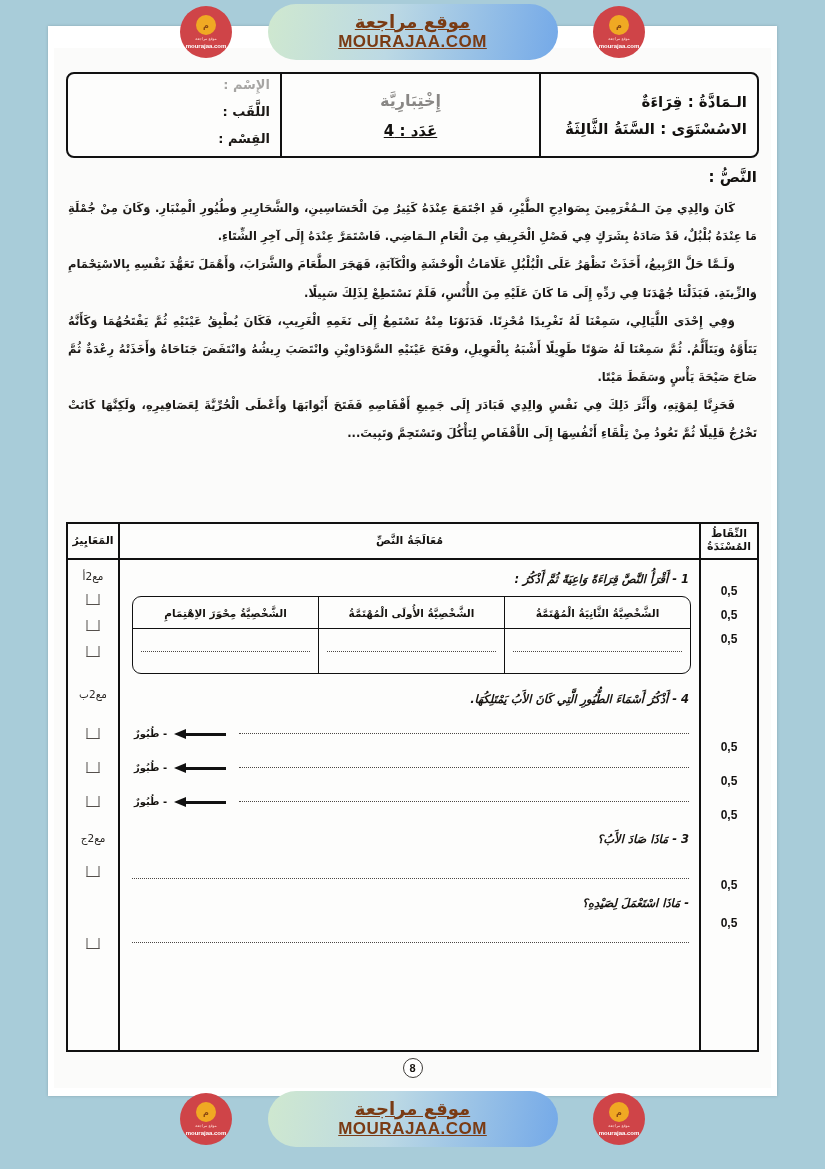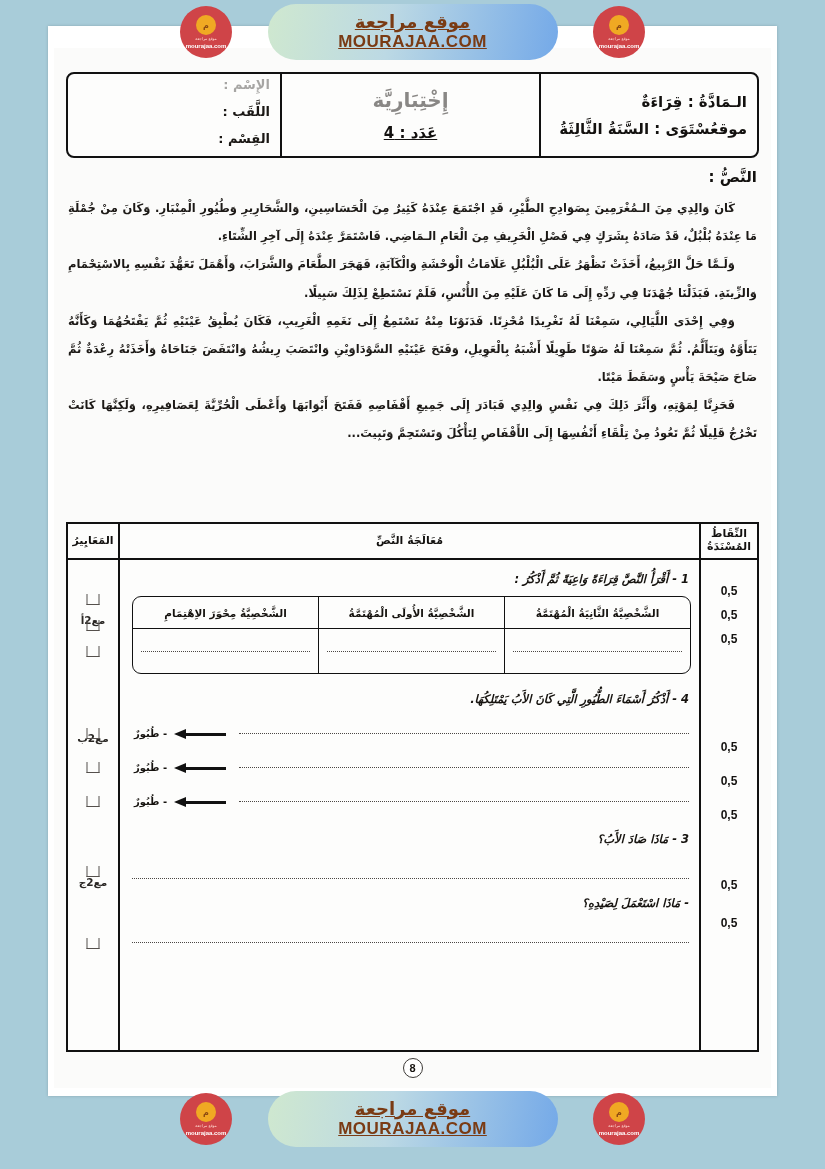--- a/index.html
+++ b/index.html
@@ -106,21 +106,21 @@
     border: 2.5px solid #111;
     border-radius: 8px;
     background: #fdfdfc;
   }
   .hdr-cell { padding: 6px 10px; display: flex; flex-direction: column; justify-content: center; }
   .hdr-right { width: 218px; border-left: 2px solid #111; gap: 9px; }
   .hdr-mid   { flex: 1; border-left: 2px solid #111; align-items: center; gap: 12px; }
   .hdr-left  { width: 212px; gap: 4px; }
 
   .hdr-line { font-size: 15px; font-weight: bold; color: #13110f; white-space: nowrap; }
-  .hdr-title-faded { font-size: 20px; font-weight: bold; color: #2b2724; opacity: .55; }
+  .hdr-title-faded { font-size: 16px; font-weight: bold; color: #2b2724; opacity: .55; }
   .hdr-count { font-size: 15px; font-weight: bold; color: #13110f; text-decoration: underline; }
 
   .fill-row { display: flex; align-items: baseline; gap: 4px; font-size: 13px; font-weight: bold; color: #1b1815; flex-direction: column; }
   .fill-row .dots { flex: 1; border-bottom: 1.5px dotted #6b6560; height: 1px; margin-bottom: 3px; }
   .fill-row.faint { opacity: .38; }
 
   
   .passage-label {
     position: absolute;
     top: 120px; right: 14px;
@@ -164,21 +164,21 @@
   .pt {
     position: absolute; left: 0; right: 0;
     text-align: center;
     font-size: 12px; font-weight: bold; color: #141210;
     font-family: "Liberation Sans", sans-serif;
   }
 
   .crit-stack { flex: 1; position: relative; }
   .crit-code {
     position: absolute; left: 0; right: 0;
-    text-align: center; font-size: 10.5px; font-weight: bold; color: #2a2724; margin-top: 44px;
+    text-align: center; font-size: 10.5px; font-weight: normal; color: #2a2724;
   }
   .chk {
     position: absolute;
     width: 13px; height: 11px;
     border: 1.3px solid #55504c;
     border-top: none;
     left: 50%; transform: translateX(-50%);
   }
 
   .body-stack { flex: 1; position: relative; padding: 0; }
@@ -259,21 +259,21 @@
 </head>
 <body>
 
 <div class="sheet">
   <div class="sheet-inner">
 
     <div class="header-row">
 
       <div class="hdr-cell hdr-right">
         <div class="hdr-line">الـمَادَّةُ : قِرَاءَةٌ</div>
-        <div class="hdr-line">موقعُسْتَوَى : السَّنَةُ الثَّالِثَةُ</div>
+        <div class="hdr-line">الاسُسْتَوَى : السَّنَةُ الثَّالِثَةُ</div>
       </div>
 
       <div class="hdr-cell hdr-mid">
         <div class="hdr-title-faded">إِخْتِبَارِيَّة</div>
         <div class="hdr-count">عَدَد : 4</div>
       </div>
 
       <div class="hdr-cell hdr-left">
         <div class="fill-row faint">
           <span>الإِسْم :</span>

